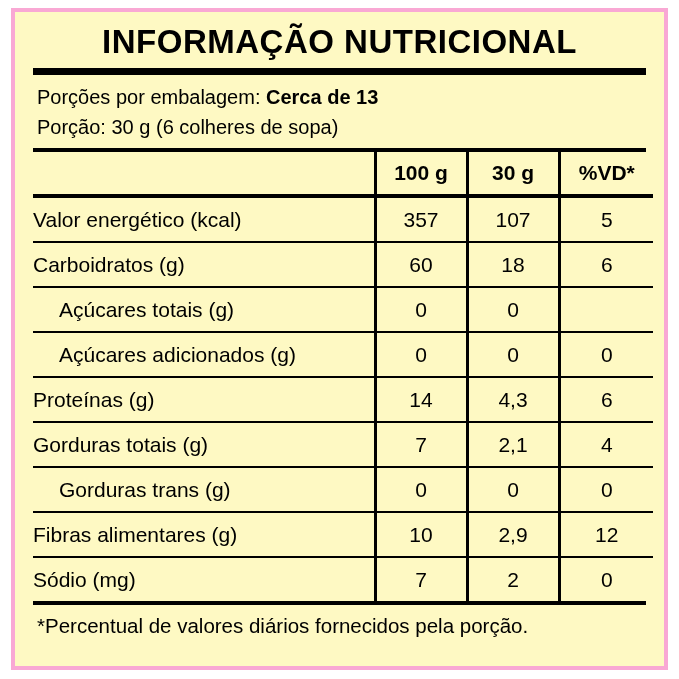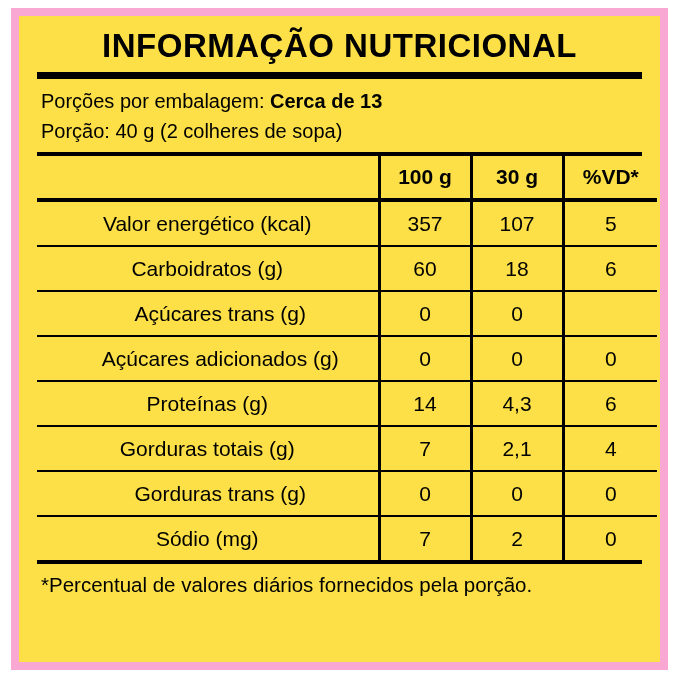--- a/index.html
+++ b/index.html
@@ -14,22 +14,22 @@
     color: #000000;
     overflow: hidden;
   }
   .label {
     position: absolute;
     left: 11px;
     top: 8px;
     width: 657px;
     height: 662px;
     box-sizing: border-box;
-    border: 8px solid #f9a8d4;
-    background: #fde047;
+    border: 4px solid #f9a8d4;
+    background: #fef9c3;
     padding: 0;
   }
   .inner {
     position: relative;
     width: 100%;
     height: 100%;
     box-sizing: border-box;
     padding: 4px 18px 4px 18px;
   }
   .title {
@@ -75,21 +75,21 @@
     font-weight: bold;
     text-align: center;
     height: 42px;
     font-size: 21px;
     margin-top: 45px;
   }
   table.nutri thead th.name-col {
     text-align: left;
   }
   td.name, th.name-col {
-    text-align: center;
+    text-align: left;
     padding-left: 4px;
     white-space: nowrap;
   }
   td.name.indent {
     padding-left: 26px;
   }
   td.num {
     text-align: center;
   }
   
@@ -121,21 +121,21 @@
 
     <div class="title">INFORMAÇÃO NUTRICIONAL</div>
 
     <div class="rule-thick"></div>
 
     <div class="servings">
       <div>
         <span>Porções por embalagem:</span>
         <span class="strong">Cerca de 13</span>
       </div>
-      <div>Porção: 40 g (2 colheres de sopa)</div>
+      <div>Porção: 30 g (6 colheres de sopa)</div>
     </div>
 
     <div class="rule-medium"></div>
 
     <table class="nutri">
       <colgroup>
         <col class="c-name">
         <col class="c-100">
         <col class="c-30">
         <col class="c-vd">
@@ -155,21 +155,21 @@
           <td class="num vsep">107</td>
           <td class="num vsep">5</td>
         </tr>
         <tr>
           <td class="name">Carboidratos (g)</td>
           <td class="num vsep">60</td>
           <td class="num vsep">18</td>
           <td class="num vsep">6</td>
         </tr>
         <tr>
-          <td class="name indent">Açúcares trans (g)</td>
+          <td class="name indent">Açúcares totais (g)</td>
           <td class="num vsep">0</td>
           <td class="num vsep">0</td>
           <td class="num vsep"></td>
         </tr>
         <tr>
           <td class="name indent">Açúcares adicionados (g)</td>
           <td class="num vsep">0</td>
           <td class="num vsep">0</td>
           <td class="num vsep">0</td>
         </tr>
@@ -185,20 +185,26 @@
           <td class="num vsep">2,1</td>
           <td class="num vsep">4</td>
         </tr>
         <tr>
           <td class="name indent">Gorduras trans (g)</td>
           <td class="num vsep">0</td>
           <td class="num vsep">0</td>
           <td class="num vsep">0</td>
         </tr>
         <tr>
+          <td class="name">Fibras alimentares (g)</td>
+          <td class="num vsep">10</td>
+          <td class="num vsep">2,9</td>
+          <td class="num vsep">12</td>
+        </tr>
+        <tr>
           <td class="name">Sódio (mg)</td>
           <td class="num vsep">7</td>
           <td class="num vsep">2</td>
           <td class="num vsep">0</td>
         </tr>
       </tbody>
     </table>
 
     <div class="bottom-rule"></div>
 

